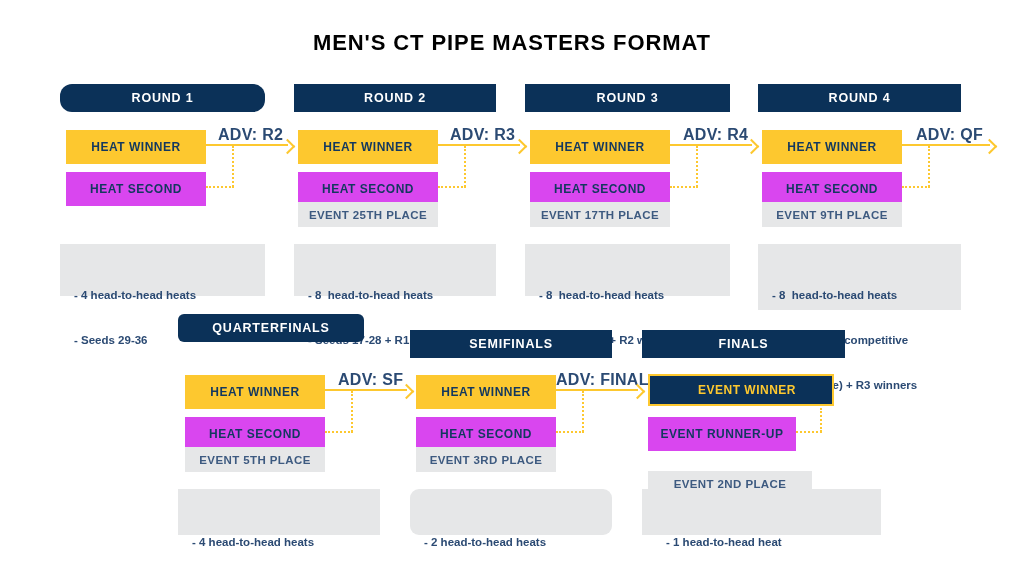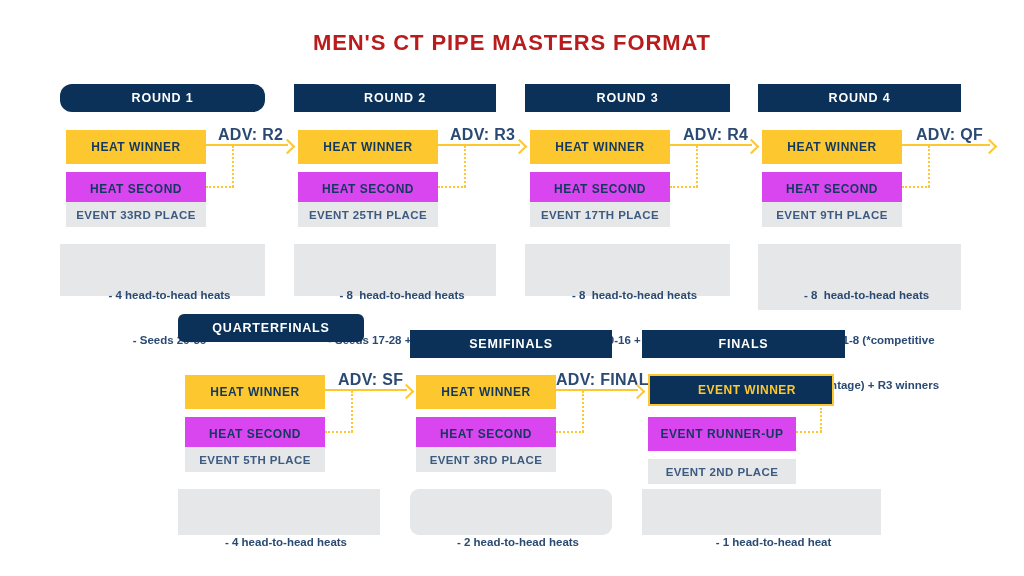--- a/index.html
+++ b/index.html
@@ -17,21 +17,21 @@
   #canvas { position: relative; width: 1024px; height: 576px; }
 
   .title {
     position: absolute;
     left: 0; top: 30px;
     width: 1024px;
     text-align: center;
     font-size: 22px;
     font-weight: bold;
     letter-spacing: 0.9px;
-    color: #b91c1c;
+    color: #000000;
   }
 
   
   .col-header {
     position: absolute;
     background: #0b3158;
     color: #ffffff;
     font-size: 12.5px;
     font-weight: bold;
     letter-spacing: 0.8px;
@@ -84,21 +84,21 @@
     position: absolute;
     background: #e6e7e8;
     font-size: 11.5px;
     line-height: 15px;
     font-weight: bold;
     color: #2b4a73;
     padding: 14px 0 14px 14px;
     box-sizing: border-box;
     white-space: pre;
   }
-  .note .line { display: block; text-align: center; }
+  .note .line { display: block; }
   .note .line.indent { padding-left: 10px; }
 
   
   .conn-solid {
     position: absolute;
     background: #fdc82f;
     height: 2px;
   }
   .conn-vert-dot {
     position: absolute;
@@ -129,21 +129,20 @@
 </head>
 <body>
 
 <div id="canvas">
 
   <div class="title">MEN'S CT PIPE MASTERS FORMAT</div>
 
   <div class="col-header" style="left:60px; top:84px; width:205px;border-radius:12px;">ROUND 1</div>
   <div class="slot winner" style="left:66px; top:130px; width:140px;">HEAT WINNER</div>
   <div class="slot second" style="left:66px; top:172px; width:140px;">HEAT SECOND</div>
-  <div class="place" style="left:66px; top:202px; width:140px;">EVENT 33RD PLACE</div>
   <div class="note" style="left:60px; top:244px; width:205px; height:52px;">
     <span class="line">- 4 head-to-head heats</span>
     <span class="line">- Seeds 29-36</span>
   </div>
   <div class="adv-label" style="left:218px; top:126px;">ADV: R2</div>
   <div class="conn-solid" style="left:206px; top:144px; width:82px;"></div>
   <div class="arrow-head" style="left:282px; top:141px;"></div>
   <div class="conn-vert-dot" style="left:232px; top:146px; height:41px;"></div>
   <div class="conn-horiz-dot" style="left:206px; top:186px; width:28px;"></div>
 
@@ -212,20 +211,20 @@
   </div>
   <div class="adv-label" style="left:556px; top:371px;">ADV: FINAL</div>
   <div class="conn-solid" style="left:556px; top:389px; width:82px;"></div>
   <div class="arrow-head" style="left:632px; top:386px;"></div>
   <div class="conn-vert-dot" style="left:582px; top:391px; height:41px;"></div>
   <div class="conn-horiz-dot" style="left:556px; top:431px; width:28px;"></div>
 
   <div class="col-header" style="left:642px; top:330px; width:203px;">FINALS</div>
   <div class="slot champion" style="left:648px; top:374px; width:186px;padding-left:12px;">EVENT WINNER</div>
   <div class="slot second" style="left:648px; top:417px; width:148px;">EVENT RUNNER-UP</div>
-  <div class="place" style="left:648px; top:459px; width:148px;">EVENT 2ND PLACE</div>
+  <div class="place" style="left:648px; top:471px; width:164px;">EVENT 2ND PLACE</div>
   <div class="note" style="left:642px; top:489px; width:239px; height:46px; padding-top:16px; padding-left:24px;">
     <span class="line">- 1 head-to-head heat</span>
   </div>
   <div class="conn-vert-dot" style="left:820px; top:408px; height:24px;"></div>
   <div class="conn-horiz-dot" style="left:796px; top:431px; width:26px;"></div>
 
 </div>
 
 </body></html>

